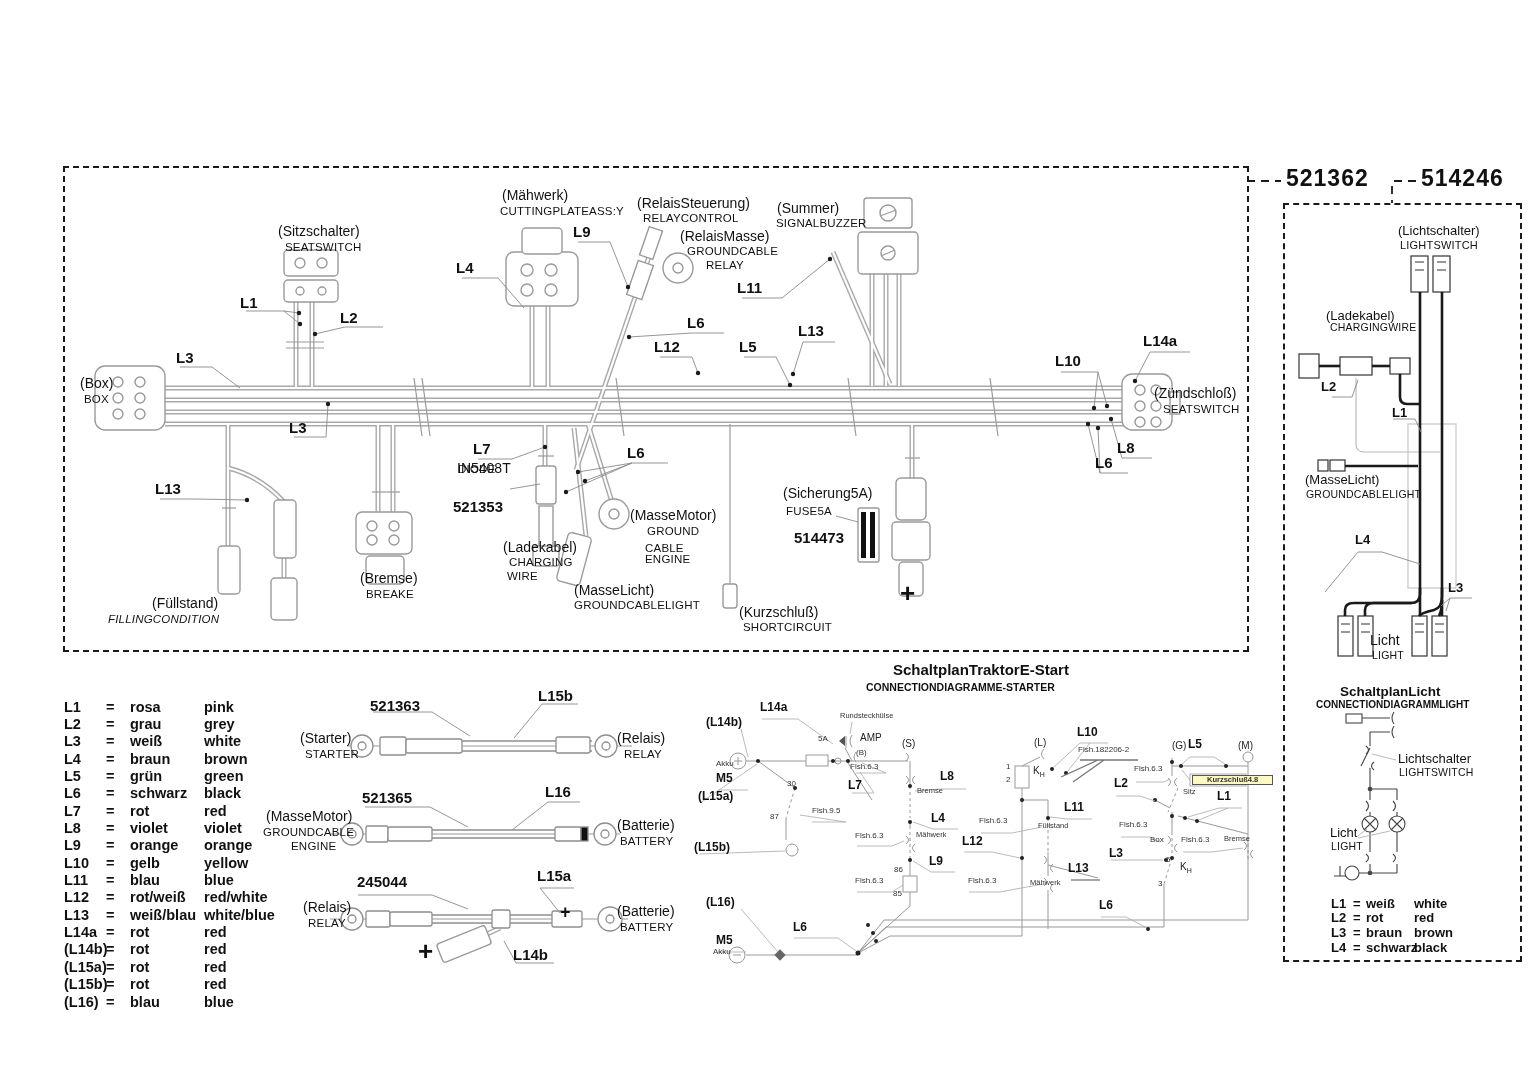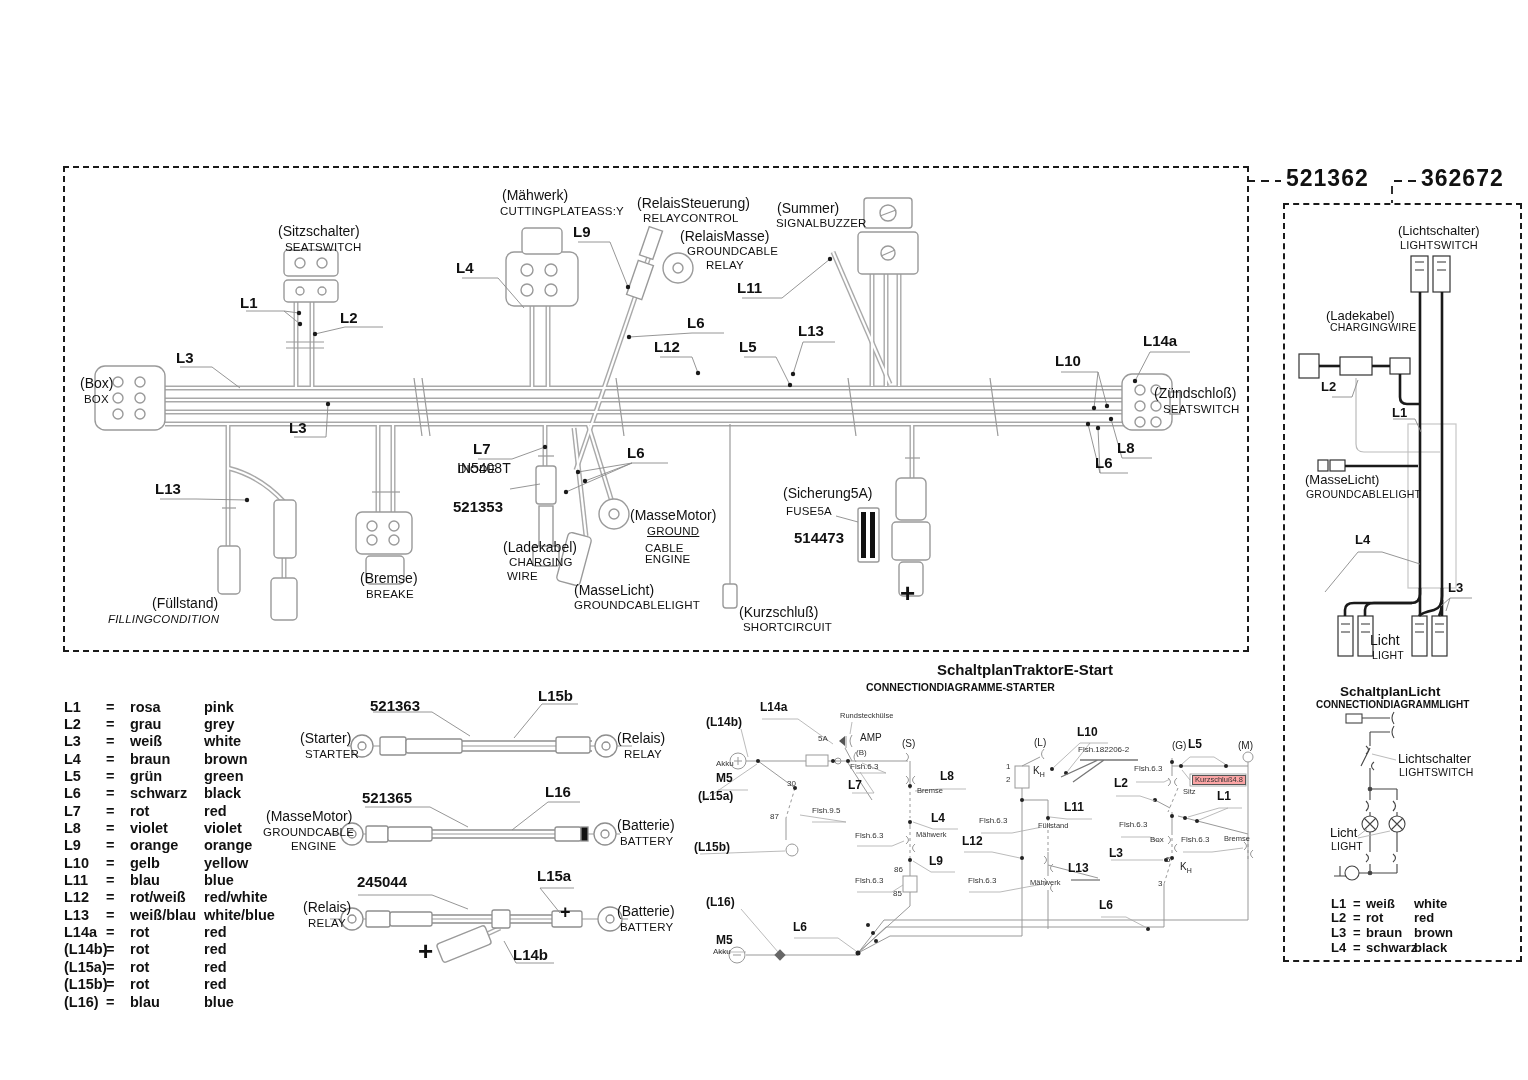--- a/index.html
+++ b/index.html
@@ -13,21 +13,21 @@
   .pn{font-size:15px;font-weight:bold;}
   .pn-big{font-size:23px;font-weight:bold;letter-spacing:1px;}
   .plus-big{font-size:26px;font-weight:bold;}
   .plus-md{font-size:18px;font-weight:bold;}
   .cs{font-size:8px;color:#333;}
   .cs7{font-size:7.5px;color:#333;}
   .cl{font-size:12px;font-weight:bold;}
   .cp{font-size:10px;color:#222;}
   .ct{font-size:15px;font-weight:bold;}
   .cst{font-size:10.5px;font-weight:bold;}
-  .boxed{border:1px solid #555;padding:0 2px;background:#fca5a5;}
+  .boxed{border:1px solid #555;padding:0 14px;background:#fef9c3;font-weight:bold;}
   .dashbox{position:absolute;border:2px dashed #1a1a1a;}
   .lg-main{position:absolute;left:64px;top:698px;}
   .lg-row{display:flex;height:17.35px;align-items:center;font-weight:bold;font-size:14.5px;}
   .lg-code{width:42px;}
   .lg-eq{width:24px;}
   .lg-de{width:74px;}
   .lg-en{width:90px;}
   .lg-light{position:absolute;left:1331px;top:896px;}
   .lg-light .lg-row{height:14.6px;font-size:13px;}
   .lg-light .lg-code{width:22px;}
@@ -434,21 +434,21 @@
   <g stroke="#aaa" stroke-width="0.8" fill="none">
     <path d="M1396,760 L1372,754"></path>
     <path d="M1358,836 L1367,829 M1358,838 L1390,831"></path>
   </g>
 </svg>
 
 <div class="dashbox" style="left:63px;top:166px;width:1182px;height:482px;"></div>
 <div class="dashbox" style="left:1283px;top:203px;width:235px;height:755px;"></div>
 
 <span class="lbl pn-big" style="left:1286px;top:166px;">521362</span>
-<span class="lbl pn-big" style="left:1421px;top:166px;">362672</span>
+<span class="lbl pn-big" style="left:1421px;top:166px;">514246</span>
 
 <span class="lbl de" style="left:80px;top:376px;">(Box)</span>
 <span class="lbl en" style="left:84px;top:393px;">BOX</span>
 <span class="lbl de" style="left:278px;top:224px;">(Sitzschalter)</span>
 <span class="lbl en" style="left:285px;top:241px;">SEATSWITCH</span>
 <span class="lbl de" style="left:502px;top:188px;">(Mähwerk)</span>
 <span class="lbl en" style="left:500px;top:205px;">CUTTINGPLATEASS:Y</span>
 <span class="lbl de" style="left:637px;top:196px;">(RelaisSteuerung)</span>
 <span class="lbl en" style="left:643px;top:212px;">RELAYCONTROL</span>
 <span class="lbl de" style="left:680px;top:229px;">(RelaisMasse)</span>
@@ -478,21 +478,21 @@
 <span class="lbl wl" style="left:627px;top:445px;">L6</span>
 <span class="lbl wl" style="left:155px;top:481px;">L13</span>
 
 <span class="lbl en" style="left:458px;top:463px;">DIODE</span>
 <span class="lbl de" style="left:457px;top:461px;">IN5408T</span>
 <span class="lbl pn" style="left:453px;top:499px;">521353</span>
 <span class="lbl de" style="left:503px;top:540px;">(Ladekabel)</span>
 <span class="lbl en" style="left:509px;top:556px;">CHARGING</span>
 <span class="lbl en" style="left:507px;top:570px;">WIRE</span>
 <span class="lbl de" style="left:630px;top:508px;">(MasseMotor)</span>
-<span class="lbl en" style="left:647px;top:525px;text-decoration:underline;">GROUND</span>
+<span class="lbl en" style="left:647px;top:525px;">GROUND</span>
 <span class="lbl en" style="left:645px;top:542px;">CABLE</span>
 <span class="lbl en" style="left:645px;top:553px;">ENGINE</span>
 <span class="lbl de" style="left:574px;top:583px;">(MasseLicht)</span>
 <span class="lbl en" style="left:574px;top:599px;">GROUNDCABLELIGHT</span>
 <span class="lbl de" style="left:783px;top:486px;">(Sicherung5A)</span>
 <span class="lbl en" style="left:786px;top:505px;">FUSE5A</span>
 <span class="lbl pn" style="left:794px;top:530px;">514473</span>
 <span class="lbl de" style="left:739px;top:605px;">(Kurzschluß)</span>
 <span class="lbl en" style="left:743px;top:621px;">SHORTCIRCUIT</span>
 <span class="lbl de" style="left:360px;top:571px;">(Bremse)</span>
@@ -632,21 +632,21 @@
 <span class="lbl pn" style="left:357px;top:874px;">245044</span>
 <span class="lbl wl" style="left:537px;top:868px;">L15a</span>
 <span class="lbl de" style="left:303px;top:900px;">(Relais)</span>
 <span class="lbl en" style="left:308px;top:917px;">RELAY</span>
 <span class="lbl de" style="left:617px;top:904px;">(Batterie)</span>
 <span class="lbl en" style="left:620px;top:921px;">BATTERY</span>
 <span class="lbl wl" style="left:513px;top:947px;">L14b</span>
 <span class="lbl plus-big" style="left:418px;top:938px;">+</span>
 <span class="lbl plus-md" style="left:560px;top:903px;">+</span>
 
-<span class="lbl ct" style="left:893px;top:662px;margin-left:44px;">SchaltplanTraktorE-Start</span>
+<span class="lbl ct" style="left:893px;top:662px;">SchaltplanTraktorE-Start</span>
 <span class="lbl cst" style="left:866px;top:682px;">CONNECTIONDIAGRAMME-STARTER</span>
 <span class="lbl cl" style="left:706px;top:716px;">(L14b)</span>
 <span class="lbl cl" style="left:760px;top:701px;">L14a</span>
 <span class="lbl cs" style="left:818px;top:735px;">5A</span>
 <span class="lbl cs7" style="left:840px;top:712px;">Rundsteckhülse</span>
 <span class="lbl cp" style="left:860px;top:733px;">AMP</span>
 <span class="lbl cs" style="left:856px;top:749px;">(B)</span>
 <span class="lbl cs" style="left:850px;top:763px;">Flsh.6.3</span>
 <span class="lbl cp" style="left:902px;top:739px;">(S)</span>
 <span class="lbl cl" style="left:848px;top:779px;">L7</span>

